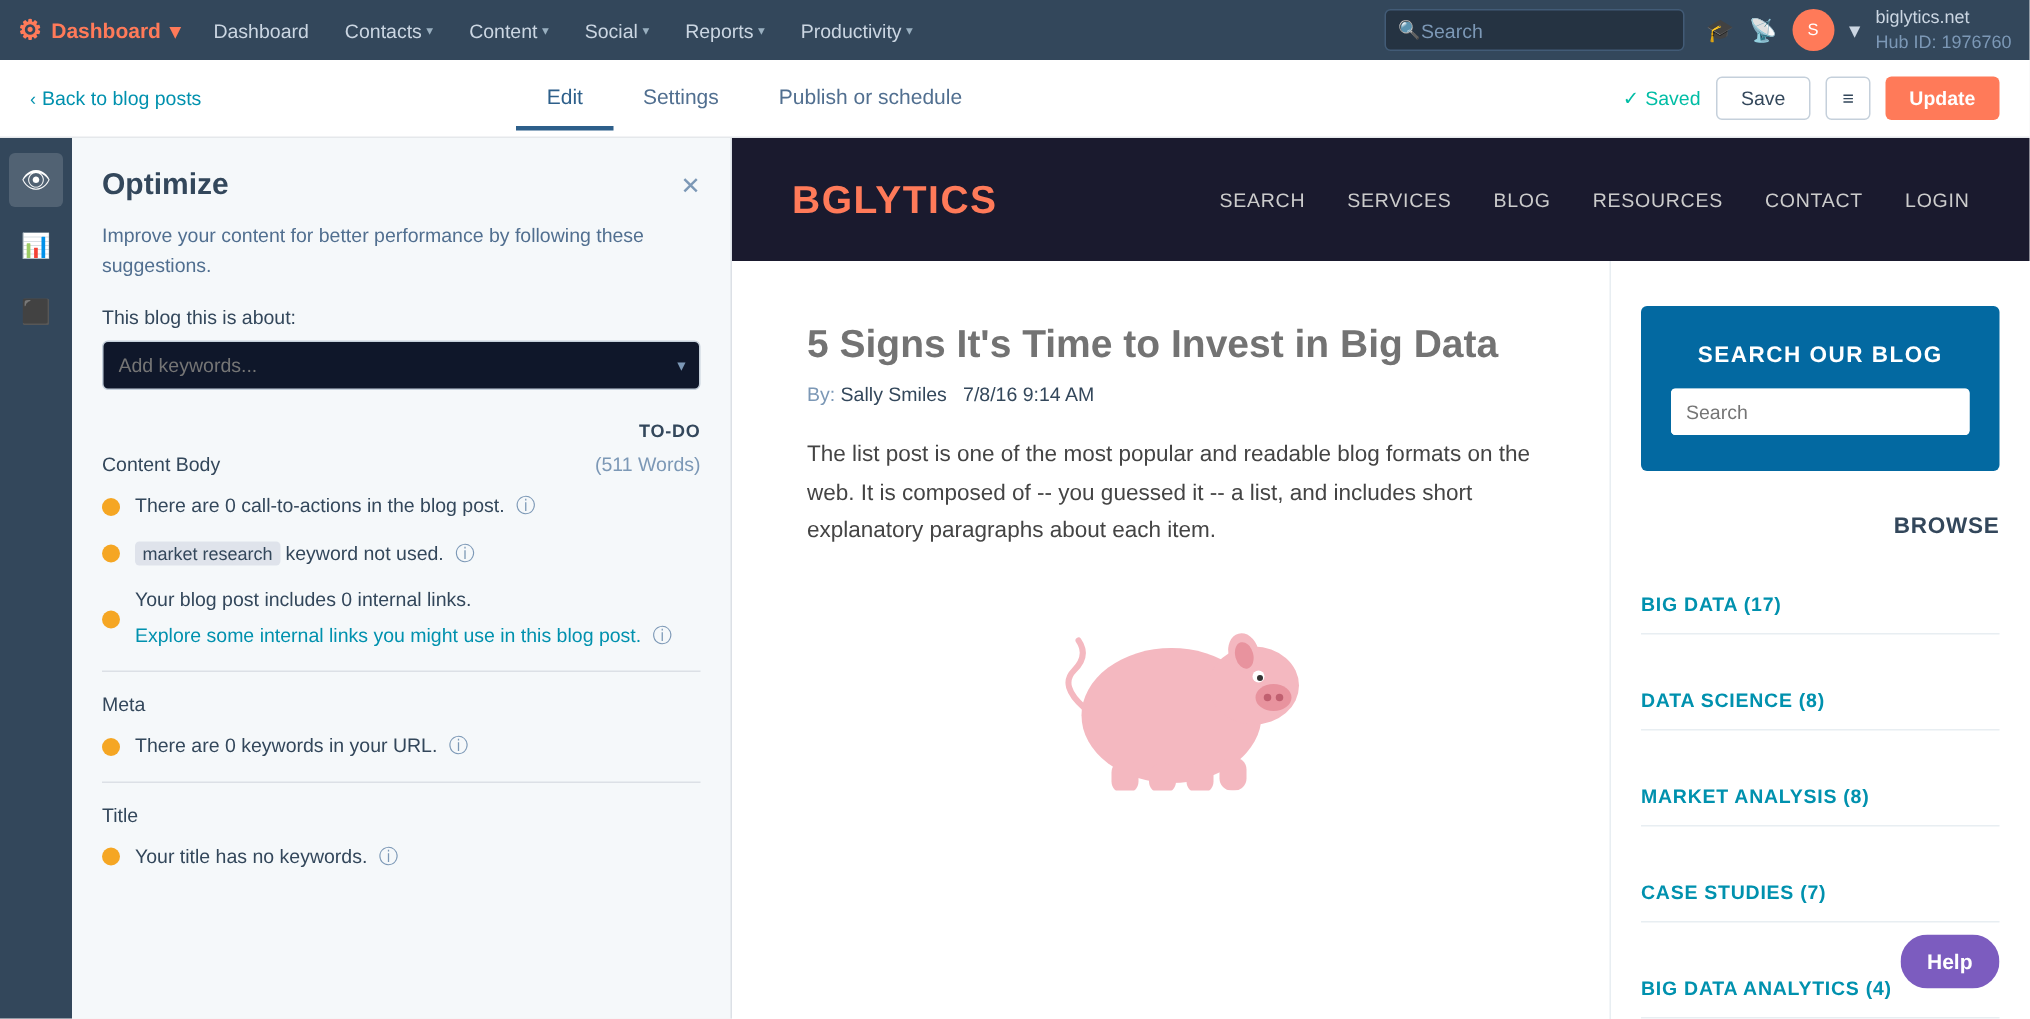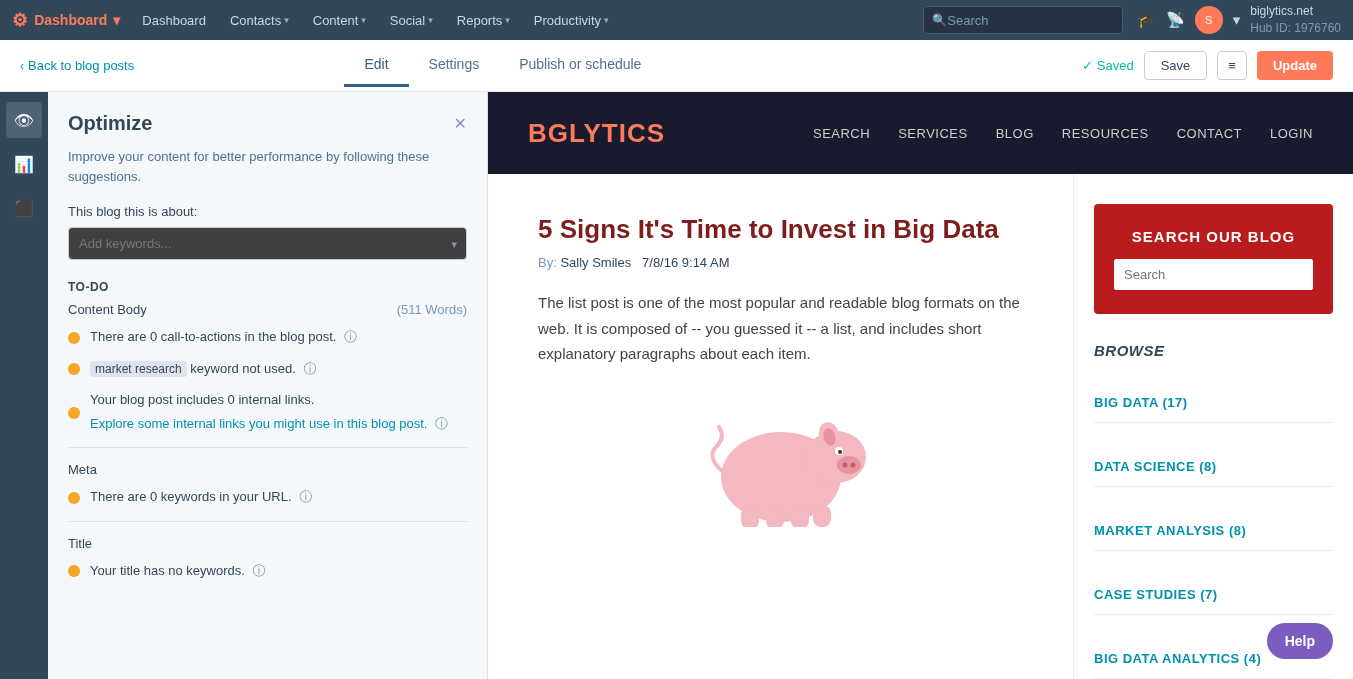--- a/index.html
+++ b/index.html
@@ -81,23 +81,23 @@
       border-right: 1px solid #dce0e6;
       overflow-y: auto;
       padding: 20px;
     }
     .optimize-panel .panel-header { display: flex; justify-content: space-between; align-items: center; margin-bottom: 12px; }
     .optimize-panel .panel-title { font-size: 20px; font-weight: 600; color: #33475b; }
     .optimize-panel .close-btn { color: #7c98b6; cursor: pointer; font-size: 16px; }
     .optimize-panel .panel-desc { color: #516f90; font-size: 13px; line-height: 1.5; margin-bottom: 18px; }
     .optimize-panel .section-label { font-size: 13px; color: #33475b; font-weight: 500; margin-bottom: 8px; }
     .optimize-panel .keyword-input { position: relative; margin-bottom: 20px; }
-    .optimize-panel .keyword-input input { width: 100%; border: 1px solid #c5d0db; border-radius: 4px; padding: 8px 48px 8px 10px; font-size: 13px; color: #99afc0; background: #404040; outline: none; }
+    .optimize-panel .keyword-input input { width: 100%; border: 1px solid #c5d0db; border-radius: 4px; padding: 8px 48px 8px 10px; font-size: 13px; color: #99afc0; background: #0f172a; outline: none; }
     .optimize-panel .keyword-input .dropdown-arrow { position: absolute; right: 10px; top: 50%; transform: translateY(-50%); color: #7c98b6; font-size: 11px; }
-    .optimize-panel .todo-header { display: flex; justify-content: flex-start; align-items: center; margin-bottom: 8px; }
+    .optimize-panel .todo-header { display: flex; justify-content: flex-end; align-items: center; margin-bottom: 8px; }
     .optimize-panel .todo-label { font-size: 12px; font-weight: 700; color: #33475b; letter-spacing: 0.5px; }
     .optimize-panel .section-title { font-size: 13px; color: #33475b; font-weight: 500; display: flex; justify-content: space-between; margin-bottom: 10px; }
     .optimize-panel .word-count { color: #7c98b6; font-size: 13px; }
     .todo-item { display: flex; align-items: center; gap: 10px; margin-bottom: 12px; }
     .todo-dot { width: 12px; height: 12px; border-radius: 50%; background: #f5a623; flex-shrink: 0; margin-top: 2px; }
     .todo-text { font-size: 13px; color: #33475b; line-height: 1.5; }
     .todo-text .keyword-badge { background: #dfe3eb; padding: 1px 5px; border-radius: 3px; font-size: 12px; }
     .todo-text .link-text { color: #0091ae; cursor: pointer; text-decoration: none; }
     .info-icon { color: #7c98b6; font-size: 13px; cursor: pointer; margin-left: 4px; }
     .divider { border: none; border-top: 1px solid #dce0e6; margin: 14px 0; }
@@ -124,36 +124,36 @@
     .website-nav .site-nav a { color: #ccc; font-size: 13px; font-weight: 500; text-decoration: none; letter-spacing: 0.5px; cursor: pointer; }
 
     .blog-content {
       display: flex;
       gap: 0;
     }
     .blog-main {
       flex: 1;
       padding: 40px 50px;
     }
-    .blog-main .post-title { font-size: 26px; font-weight: 700; color: #7f1d1d; margin-bottom: 10px; }
+    .blog-main .post-title { font-size: 26px; font-weight: 700; color: #737373; margin-bottom: 10px; }
     .blog-main .post-meta { font-size: 13px; color: #7c98b6; margin-bottom: 20px; }
     .blog-main .post-meta span { color: #33475b; font-weight: 500; }
     .blog-main .post-body p { font-size: 15px; color: #444; line-height: 1.7; margin-bottom: 16px; }
 
     .blog-sidebar {
       width: 280px;
       padding: 30px 20px;
       border-left: 1px solid #e8eef2;
     }
-    .blog-sidebar .search-widget { background: #b91c1c; padding: 24px 20px; border-radius: 4px; margin-bottom: 28px; text-align: center; }
+    .blog-sidebar .search-widget { background: #0369a1; padding: 24px 20px; border-radius: 4px; margin-bottom: 28px; text-align: center; }
     .blog-sidebar .search-widget .search-title { color: #fff; font-size: 15px; font-weight: 600; letter-spacing: 1px; text-transform: uppercase; margin-bottom: 14px; }
     .blog-sidebar .search-widget .search-input-wrap { display: flex; background: #fff; border-radius: 3px; overflow: hidden; }
     .blog-sidebar .search-widget .search-input-wrap input { flex: 1; border: none; outline: none; padding: 8px 10px; font-size: 13px; color: #7c98b6; }
     .blog-sidebar .search-widget .search-btn { background: #fff; border: none; padding: 0 10px; color: #5b9bd5; cursor: pointer; font-size: 14px; }
-    .blog-sidebar .browse-title { font-size: 15px; font-weight: 600; color: #33475b; text-align: left; margin-bottom: 16px; letter-spacing: 0.5px; text-transform: uppercase; font-style: italic; }
+    .blog-sidebar .browse-title { font-size: 15px; font-weight: 600; color: #33475b; text-align: right; margin-bottom: 16px; letter-spacing: 0.5px; text-transform: uppercase; }
     .browse-item { display: block; color: #0091ae; font-size: 13px; font-weight: 600; letter-spacing: 0.5px; text-transform: uppercase; margin-bottom: 12px; cursor: pointer; text-decoration: none; border-bottom: 1px solid #e8eef2; padding-bottom: 12px; margin-top: 36px; }
     .browse-item:last-child { border-bottom: none; }
 
     
     .help-btn {
       position: fixed;
       bottom: 20px;
       right: 20px;
       background: #7c5cbf;
       color: #fff;

